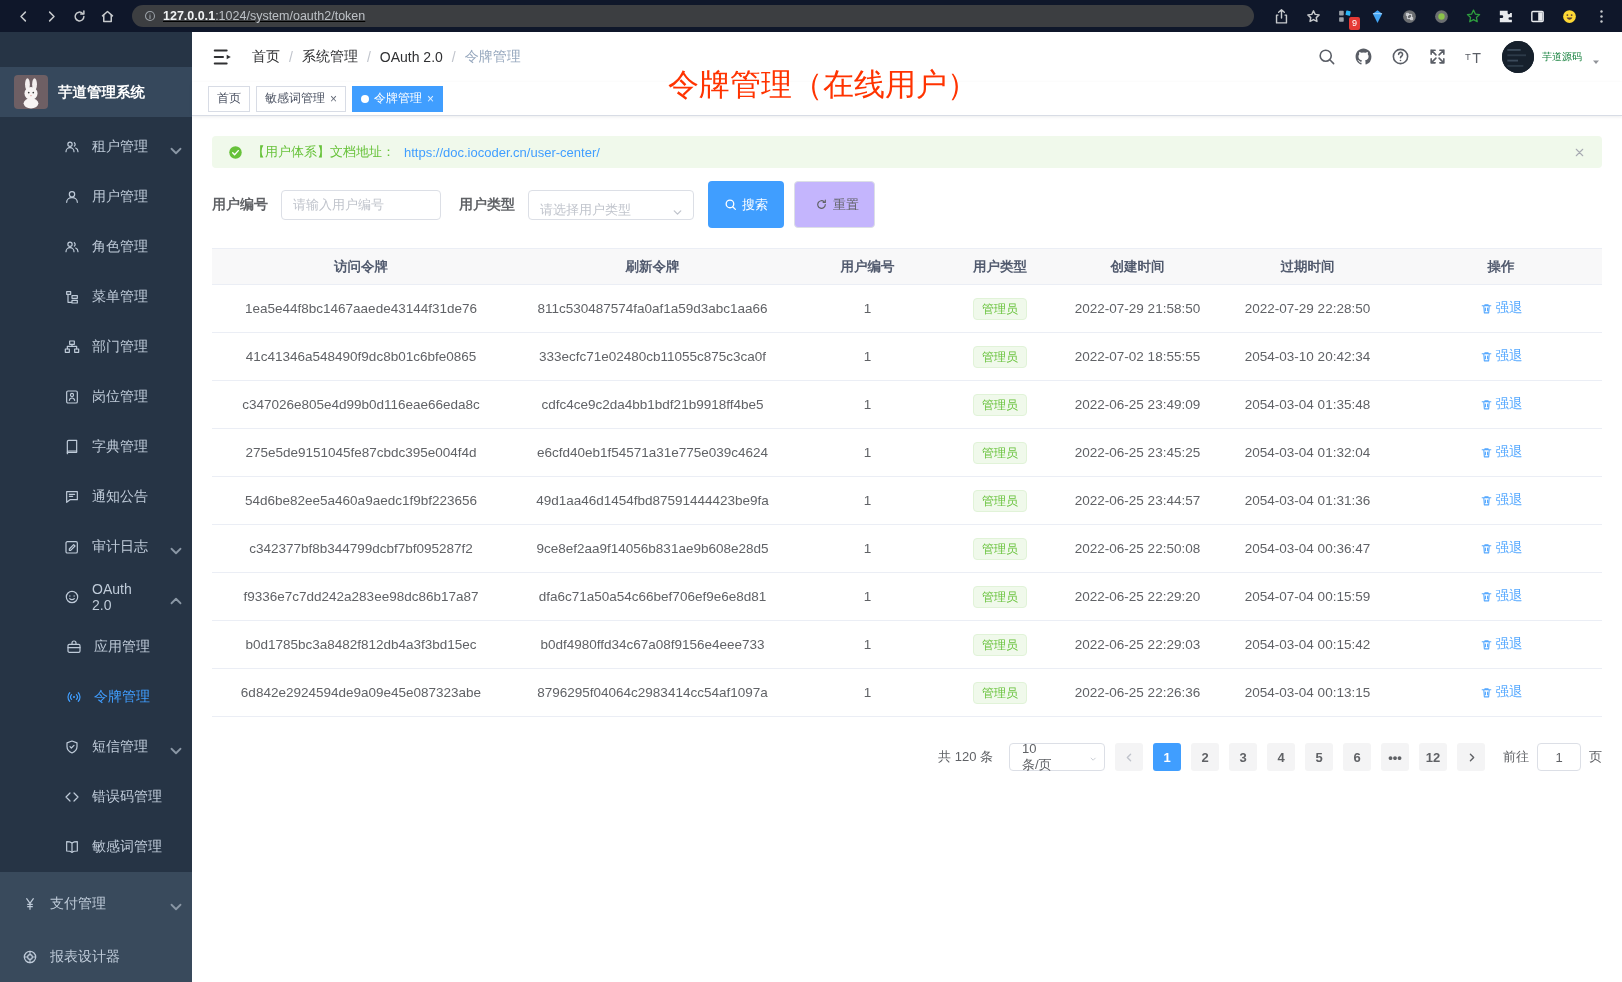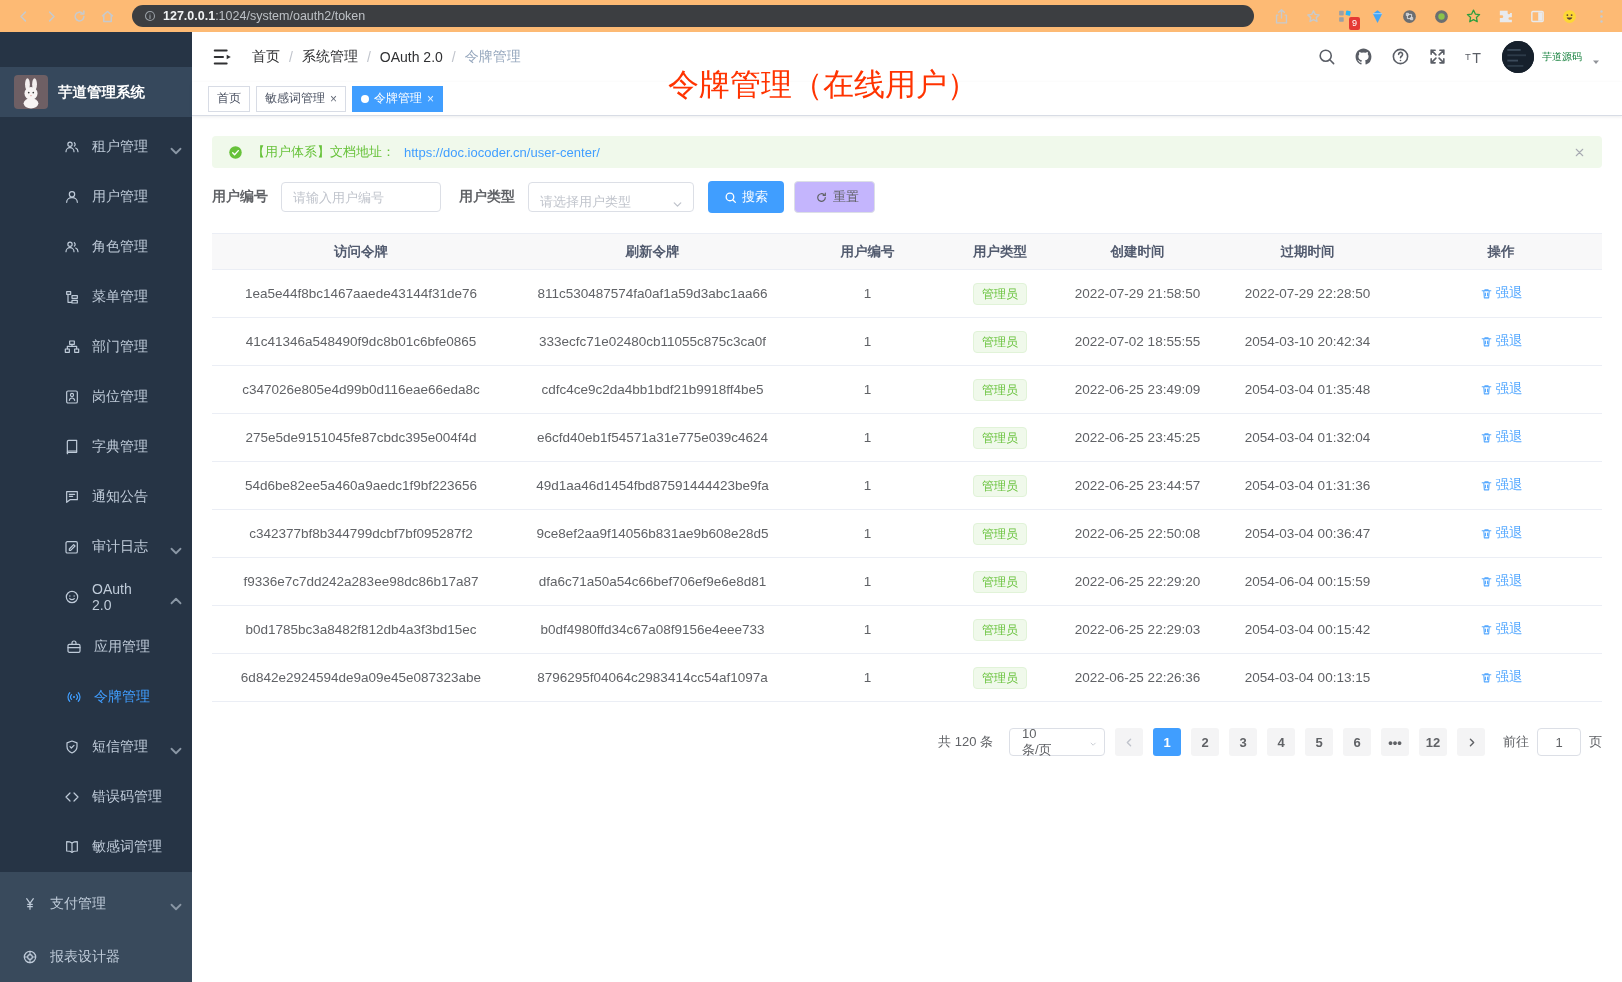--- a/index.html
+++ b/index.html
@@ -1,21 +1,21 @@
 <!DOCTYPE html>
 <html><head>
 <meta charset="utf-8">
 <style>
   * { margin:0; padding:0; box-sizing:border-box; }
   html,body { width:1622px; height:982px; overflow:hidden; }
   body { font-family:"Liberation Sans","DejaVu Sans",sans-serif; background:#fff; position:relative; }
   svg.ic { width:18px; height:18px; flex:none; }
 
   
-  .chrome { height:32px; background:#fdba74; display:flex; align-items:center; padding:0 10px; gap:2px; }
+  .chrome { height:32px; background:#0f172a; display:flex; align-items:center; padding:0 10px; gap:2px;text-decoration:underline; }
   .nav-btn { width:26px; height:26px; display:flex; align-items:center; justify-content:center; color:#c7cacd; border-radius:50%; cursor:pointer; }
   .nav-btn svg { width:15px; height:15px; }
   .addr-bar { flex:1; height:22px; margin:0 14px 0 10px; background:#3c3e41; border-radius:11px; display:flex; align-items:center; padding:0 12px; gap:7px; font-size:12.5px; color:#bdc1c6; cursor:text; }
   .addr-bar .host { color:#f1f3f4; font-weight:bold; }
   .addr-bar svg { width:12px; height:12px; color:#9aa0a6; }
   .chrome-right { display:flex; align-items:center; gap:10px; }
   .ext-ic { width:22px; height:22px; display:flex; align-items:center; justify-content:center; position:relative; cursor:pointer; }
   .ext-ic svg { width:17px; height:17px; }
   .ext-badge { position:absolute; right:-4px; bottom:-3px; background:#e53935; color:#fff; font-size:9px; line-height:1; padding:2px 3px; border-radius:2px; }
 
@@ -67,21 +67,21 @@
   .alert .link { color:#409eff; cursor:pointer; text-decoration:none; }
   .alert .aclose { margin-left:auto; color:#a8abb2; width:13px; height:13px; cursor:pointer; }
 
   .filters { display:flex; align-items:center; margin:13px 0 0; }
   .flabel { font-size:14px; font-weight:bold; color:#606266; }
   .finput { width:160px; height:30px; border:1px solid #dcdfe6; border-radius:4px; margin-left:13px; padding:0 11px; font-size:13px; color:#606266; outline:none; font-family:inherit; }
   .finput::placeholder { color:#c0c4cc; }
   .fselect { width:166px; height:30px; border:1px solid #dcdfe6; border-radius:4px; margin-left:13px; padding:0 9px 0 11px; font-size:13px; color:#c0c4cc; display:flex; align-items:flex-end; cursor:pointer; }
   .fselect .chev { width:13px; height:13px; margin-left:auto; color:#c0c4cc; }
   .gap18 { width:18px; }
-  .btn { height:32px; border-radius:4px; font-size:13px; display:flex; align-items:center; gap:5px; padding:0 15px; cursor:pointer; border:1px solid transparent; font-family:inherit; }
+  .btn { height:47px; border-radius:4px; font-size:13px; display:flex; align-items:center; gap:5px; padding:0 15px; cursor:pointer; border:1px solid transparent; font-family:inherit; }
   .btn svg { width:13px; height:13px; }
   .btn-primary { background:#409eff; color:#fff; margin-left:14px; }
   .btn-plain { background:#c4b5fd; color:#606266; border-color:#dcdfe6; margin-left:10px;padding-left:20px; }
 
   table.grid { width:100%; border-collapse:collapse; table-layout:fixed; margin-top:20px; }
   .grid th { background:#f8f8f9; height:36px; font-size:13.5px; color:#515a6e; font-weight:bold; border-top:1px solid #ebeef5; border-bottom:1px solid #ebeef5; text-align:center; }
   .grid td { height:48px; font-size:13.5px; color:#606266; text-align:center; border-bottom:1px solid #ebeef5; white-space:nowrap; overflow:hidden; }
   .tag-success { display:inline-block; background:#f0f9eb; border:1px solid #e1f3d8; color:#67c23a; font-size:12px; line-height:20px; padding:0 8px; border-radius:4px; }
   .act-link { color:#54a8ff; cursor:pointer; display:inline-flex; align-items:center; gap:3px; font-size:13.5px; }
   .act-link svg { width:13px; height:13px; }
@@ -636,21 +636,21 @@
                   </svg>
                   <span>强退</span>
                 </span></td>
             </tr>
             <tr>
               <td>f9336e7c7dd242a283ee98dc86b17a87</td>
               <td>dfa6c71a50a54c66bef706ef9e6e8d81</td>
               <td>1</td>
               <td><span class="tag-success">管理员</span></td>
               <td>2022-06-25 22:29:20</td>
-              <td>2054-06-04 00:15:59</td>
+              <td>2054-07-04 00:15:59</td>
               <td><span class="act-link">
                   <svg class="ic" viewBox="0 0 24 24" fill="none" stroke="currentColor" stroke-width="2" stroke-linecap="round" stroke-linejoin="round">
                     <path d="M4 7h16M9 7V5h6v2M7 7l1 13h8l1-13M10 11v5M14 11v5"></path>
                   </svg>
                   <span>强退</span>
                 </span></td>
             </tr>
             <tr>
               <td>b0d1785bc3a8482f812db4a3f3bd15ec</td>
               <td>b0df4980ffd34c67a08f9156e4eee733</td>

